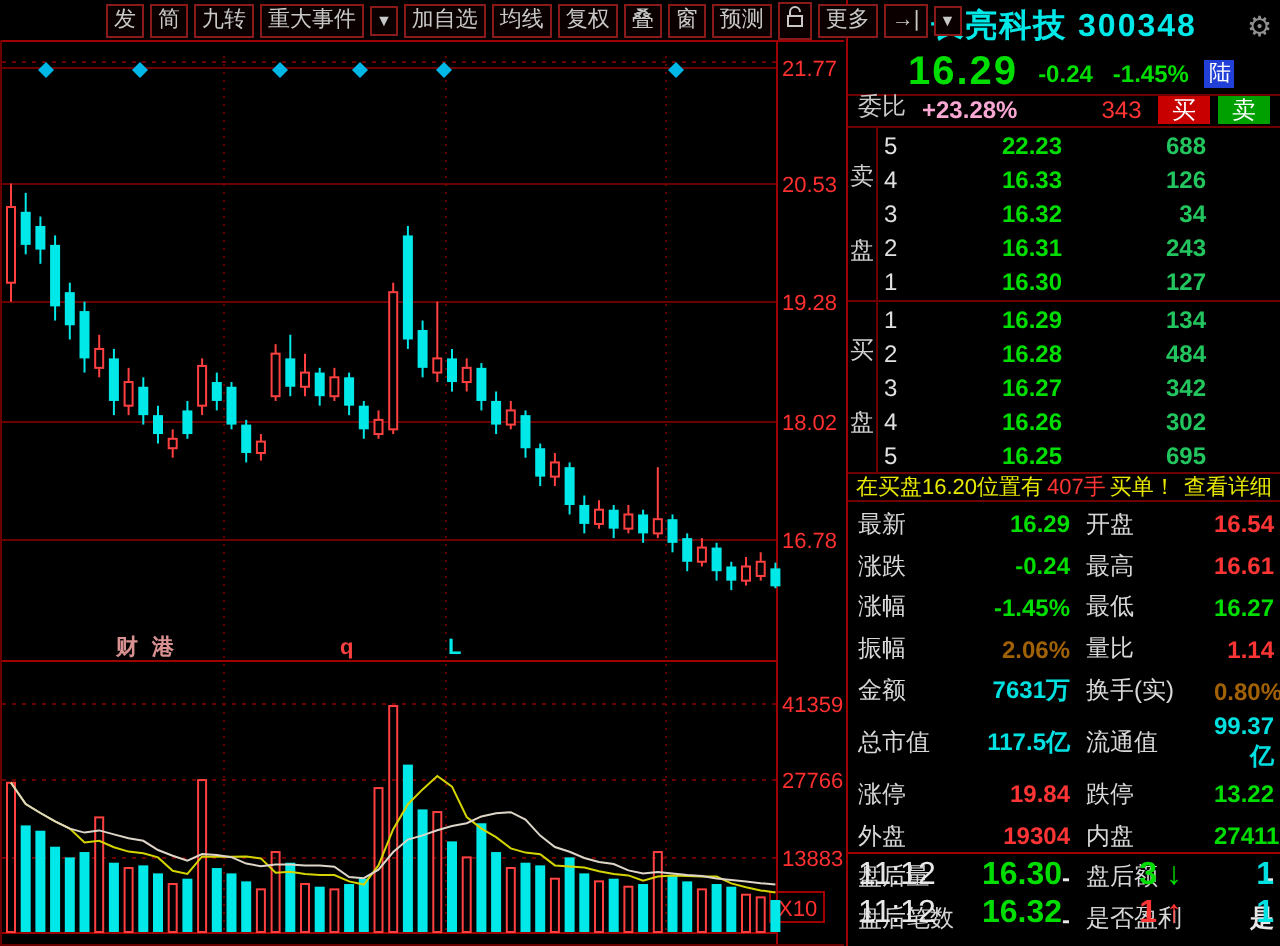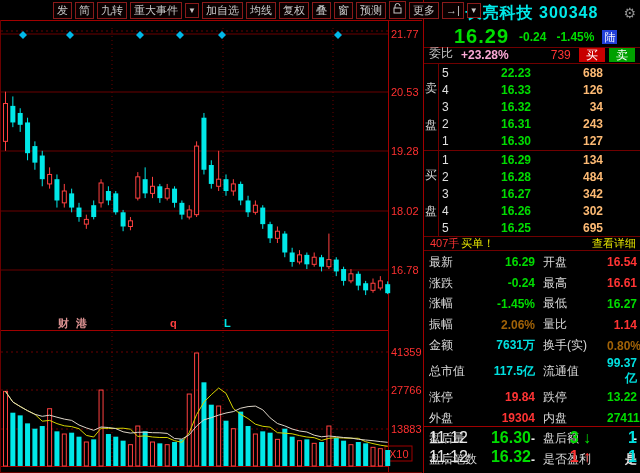--- a/index.html
+++ b/index.html
@@ -35,21 +35,21 @@
   
   .book{position:absolute;left:0;width:100%;display:flex;box-sizing:border-box;}
   #ask-book{top:63px;height:87px;border-top:1px solid #700000;}
   #bid-book{top:150px;height:86px;border-top:1px solid #700000;}
   .side-label{width:15px;border-right:1px solid #700000;display:flex;flex-direction:column;
               justify-content:space-around;align-items:center;color:#d0d0d0;font-size:12px;padding:6px 0;box-sizing:border-box;}
   .book-rows{flex:1;display:flex;flex-direction:column;}
   .book-row{flex:1;display:grid;grid-template-columns:16px 76px 72px 1fr;align-items:center;cursor:pointer;}
   .book-row .lvl{color:#e0e0e0;padding-left:3px;}
   .book-row .bp{color:#00dd00;font-weight:bold;text-align:right;}
-  .book-row .bv{color:#fdba74;font-weight:bold;text-align:right;}
+  .book-row .bv{color:#22c55e;font-weight:bold;text-align:right;}
   
   #notice-row{top:236px;height:15px;border-top:1px solid #700000;border-bottom:1px solid #700000;
               display:flex;align-items:center;font-size:11px;padding:0 4px;}
   .ntc-y{color:#e8e800;} .ntc-r{color:#ff3434;margin:0 2px;}
   #notice-link{margin-left:auto;color:#e8e800;cursor:pointer;}
   
   #stats{top:252px;height:218px;display:flex;flex-direction:column;padding:0 3px 0 5px;}
   .stat-row{flex:1;display:grid;grid-template-columns:60px 46px 8px 64px 1fr;align-items:center;font-size:12px;}
   .stat-row .sl{color:#d8d8d8;}
   .stat-row .sv{text-align:right;font-weight:bold;}
@@ -316,21 +316,21 @@
     </div>
     <div id="price-row" class="prow">
       <span id="last-price">16.29</span>
       <span id="chg">-0.24</span>
       <span id="chg-pct">-1.45%</span>
       <span id="mkt-badge">陆</span>
     </div>
     <div id="weibi-row" class="prow">
       <span id="weibi-label">委比</span>
       <span id="weibi-val">+23.28%</span>
-      <span id="weicha-val">739</span>
+      <span id="weicha-val">343</span>
       <span id="bs-btns">
         <span id="buy-btn" class="bs-btn">买</span>
         <span id="sell-btn" class="bs-btn">卖</span>
       </span>
     </div>
     <div id="ask-book" class="book">
       <div class="side-label">
           <span>卖</span>
           <span>盘</span>
         </div>
@@ -399,20 +399,21 @@
           </div>
           <div class="book-row">
             <span class="lvl">5</span>
             <span class="bp">16.25</span>
             <span class="bv">695</span>
             <span></span>
           </div>
         </div>
     </div>
     <div id="notice-row" class="prow">
+      <span class="ntc-y">在买盘16.20位置有</span>
       <span class="ntc-r">407手</span>
       <span class="ntc-y">买单！</span>
       <span id="notice-link">查看详细</span>
     </div>
     <div id="stats" class="prow">
         <div class="stat-row">
           <span class="sl">最新</span>
           <span class="sv c-green">16.29</span>
           <span></span>
           <span class="sl">开盘</span>

